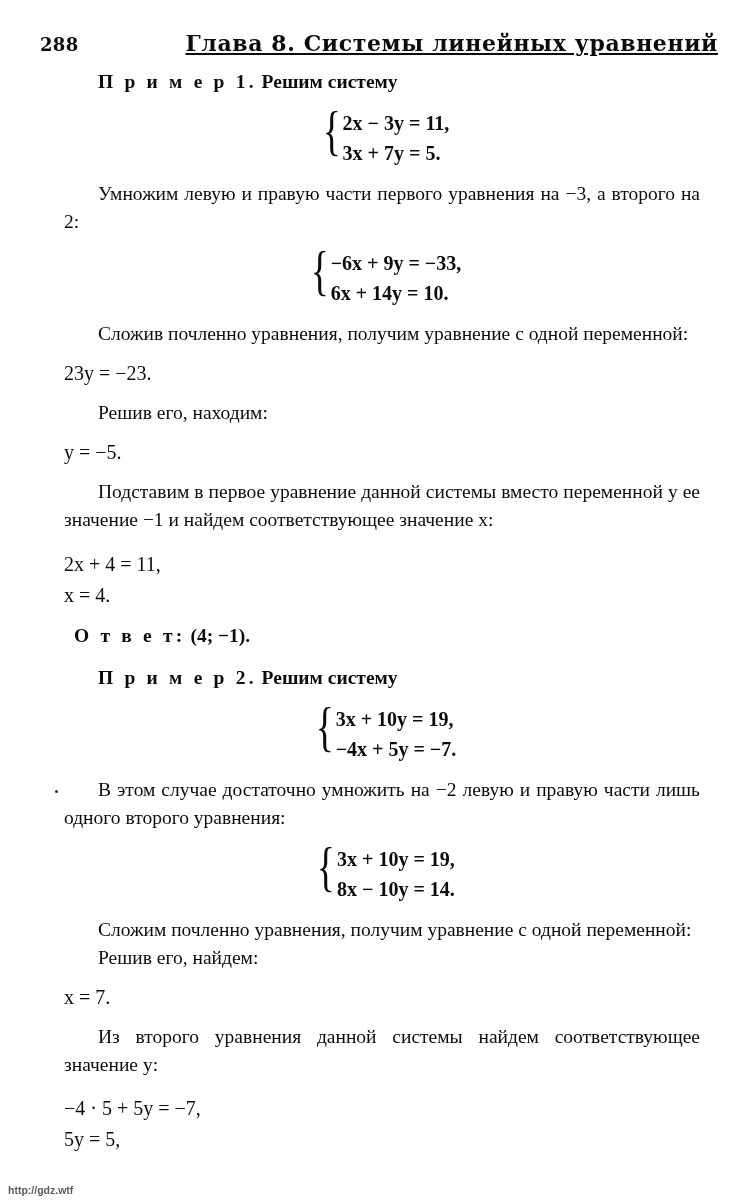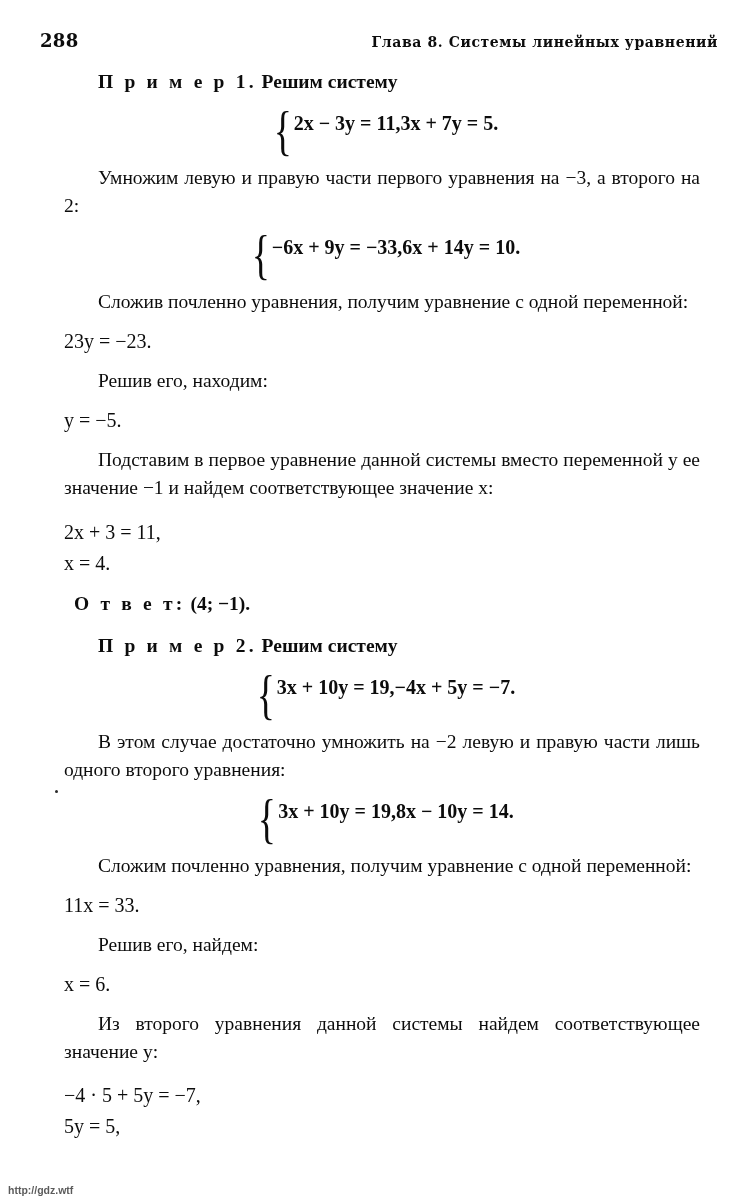--- a/index.html
+++ b/index.html
@@ -32,23 +32,24 @@
     justify-content: space-between;
     font-family: "DejaVu Serif", serif;
     font-weight: bold;
     font-size: 17px;
     letter-spacing: 0.3px;
   }
   .header .page-no {
     font-size: 18px;
   }
   .header .chapter {
-    font-size: 14px;
+    font-size: 22px;
     letter-spacing: 0.6px;
     white-space: nowrap;
+    text-decoration: underline;
   }
   .content {
     position: absolute;
     top: 68px;
     left: 64px;
     width: 636px;
   }
   p.para {
     margin: 0 0 0 0;
     font-size: 19.5px;
@@ -78,20 +79,21 @@
     font-family: "Liberation Serif", serif;
     font-weight: 400;
     margin-right: 2px;
     transform: scaleX(0.7);
     transform-origin: right center;
     position: relative;
     top: 1px;
   }
   .eqsys .lines {
     display: flex;
+    flex-direction: column;
     justify-content: center;
     font-size: 20px;
     font-weight: bold;
     line-height: 1.5;
   }
   .eqsys .lines .ln {
     white-space: nowrap;
   }
   .centerline {
     text-align: left;
@@ -171,21 +173,21 @@
 
     <div class="centerline">23y = −23.</div>
 
     <p class="para">Решив его, находим:</p>
 
     <div class="centerline">y = −5.</div>
 
     <p class="para">Подставим в первое уравнение данной системы вместо переменной y ее значение −1 и найдем соответствующее значение x:</p>
 
     <div class="centerline stack">
-      <div>2x + 3 = 11,</div>
+      <div>2x + 4 = 11,</div>
       <div>x = 4.</div>
     </div>
 
     <p class="answer">
       <span class="lbl">О т в е т:</span><span class="val"> (4; −1).</span>
     </p>
 
     <div class="gap-md"></div>
 
     <p class="para">
@@ -205,25 +207,24 @@
     <div class="eqsys">
       <span class="brace">{</span>
       <span class="lines">
         <span class="ln">3x + 10y = 19,</span>
         <span class="ln">8x − 10y = 14.</span>
       </span>
     </div>
 
     <p class="para">Сложим почленно уравнения, получим уравнение с одной переменной:</p>
 
-    <div class="centerline">11x = 33.</div>
 
     <p class="para">Решив его, найдем:</p>
 
-    <div class="centerline">x = 6.</div>
+    <div class="centerline">x = 7.</div>
 
     <p class="para">Из второго уравнения данной системы найдем соответствующее значение y:</p>
 
     <div class="centerline stack">
       <div>−4 · 5 + 5y = −7,</div>
       <div>5y = 5,</div>
 
     </div>
 
   </div>

